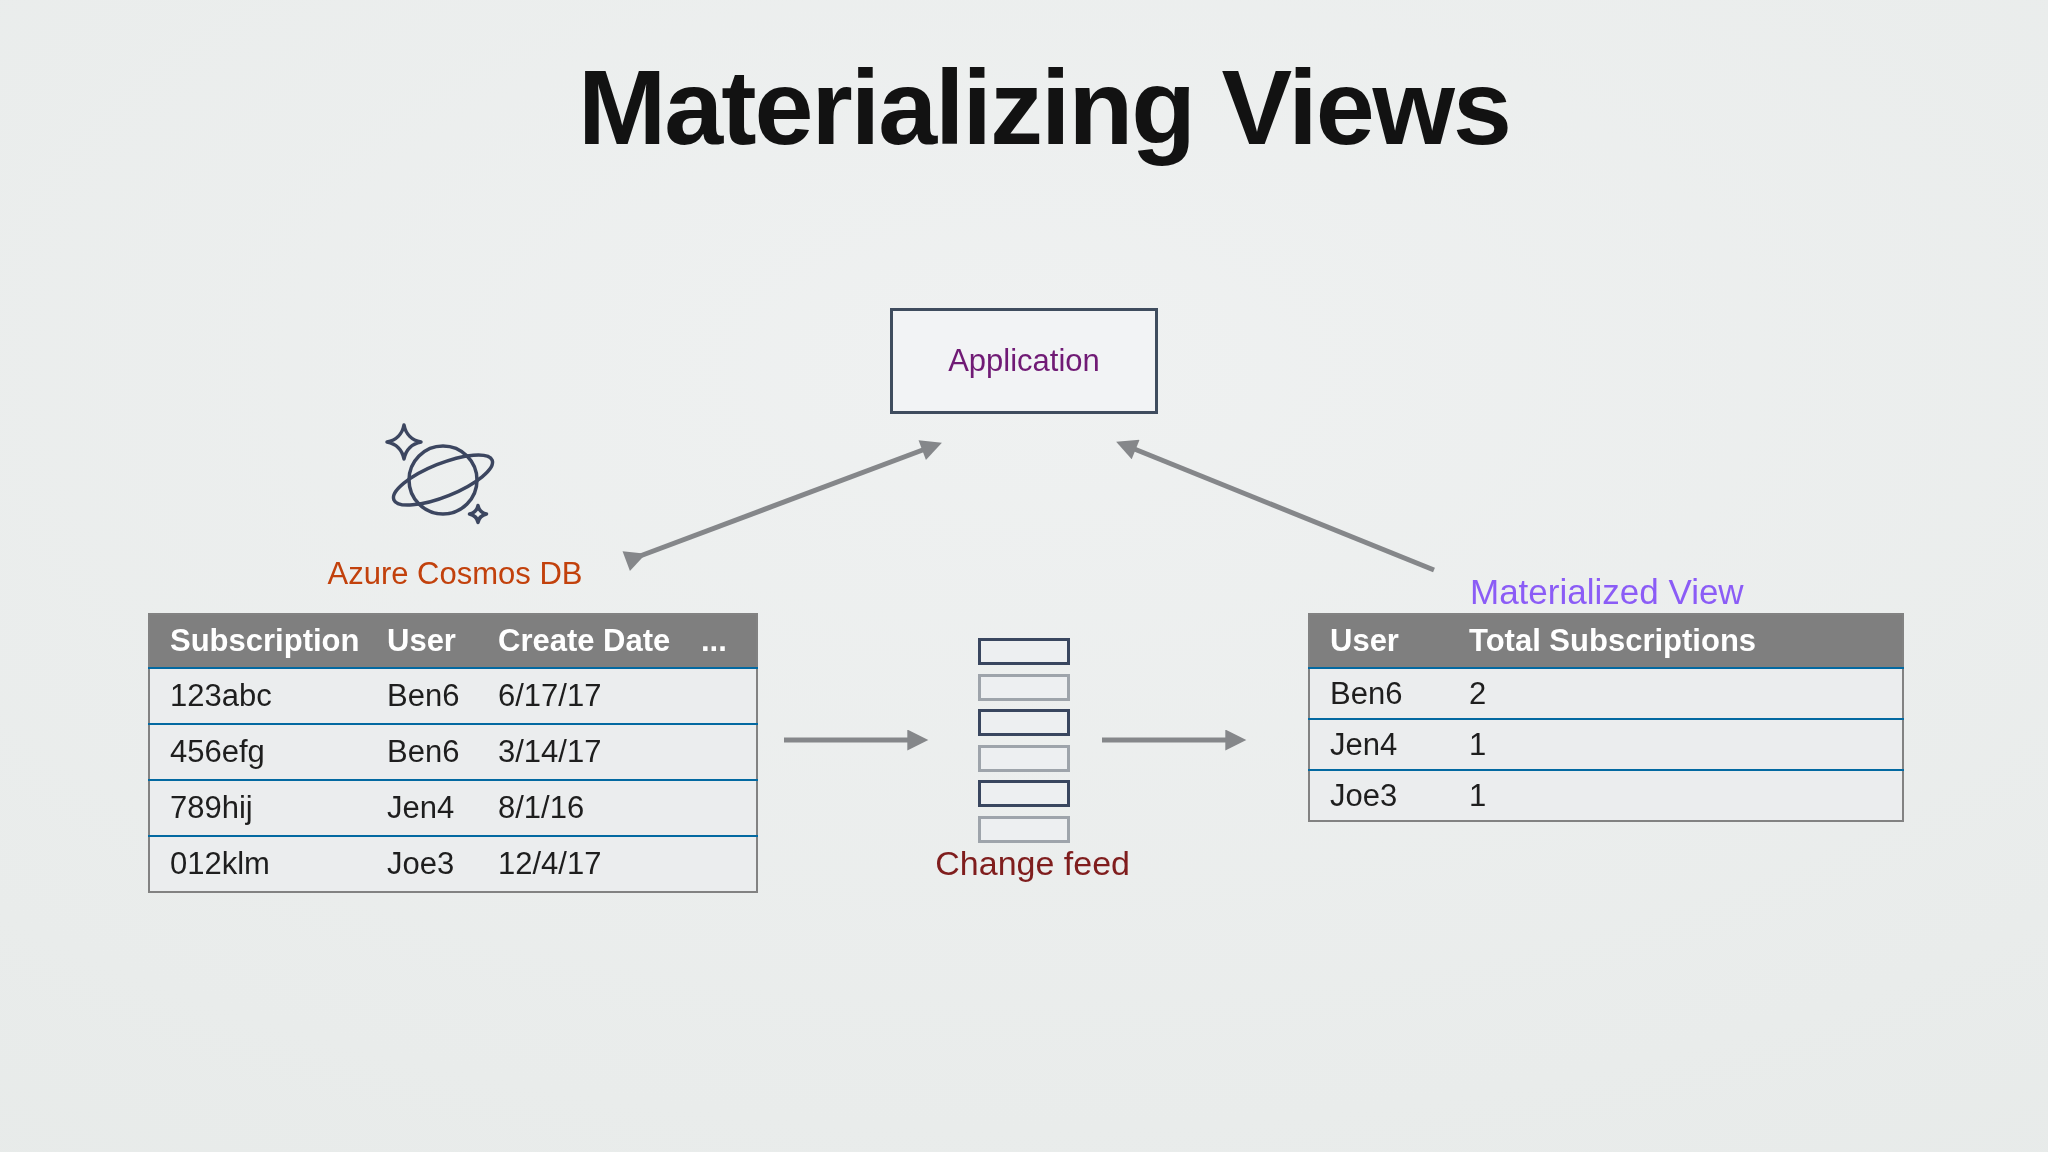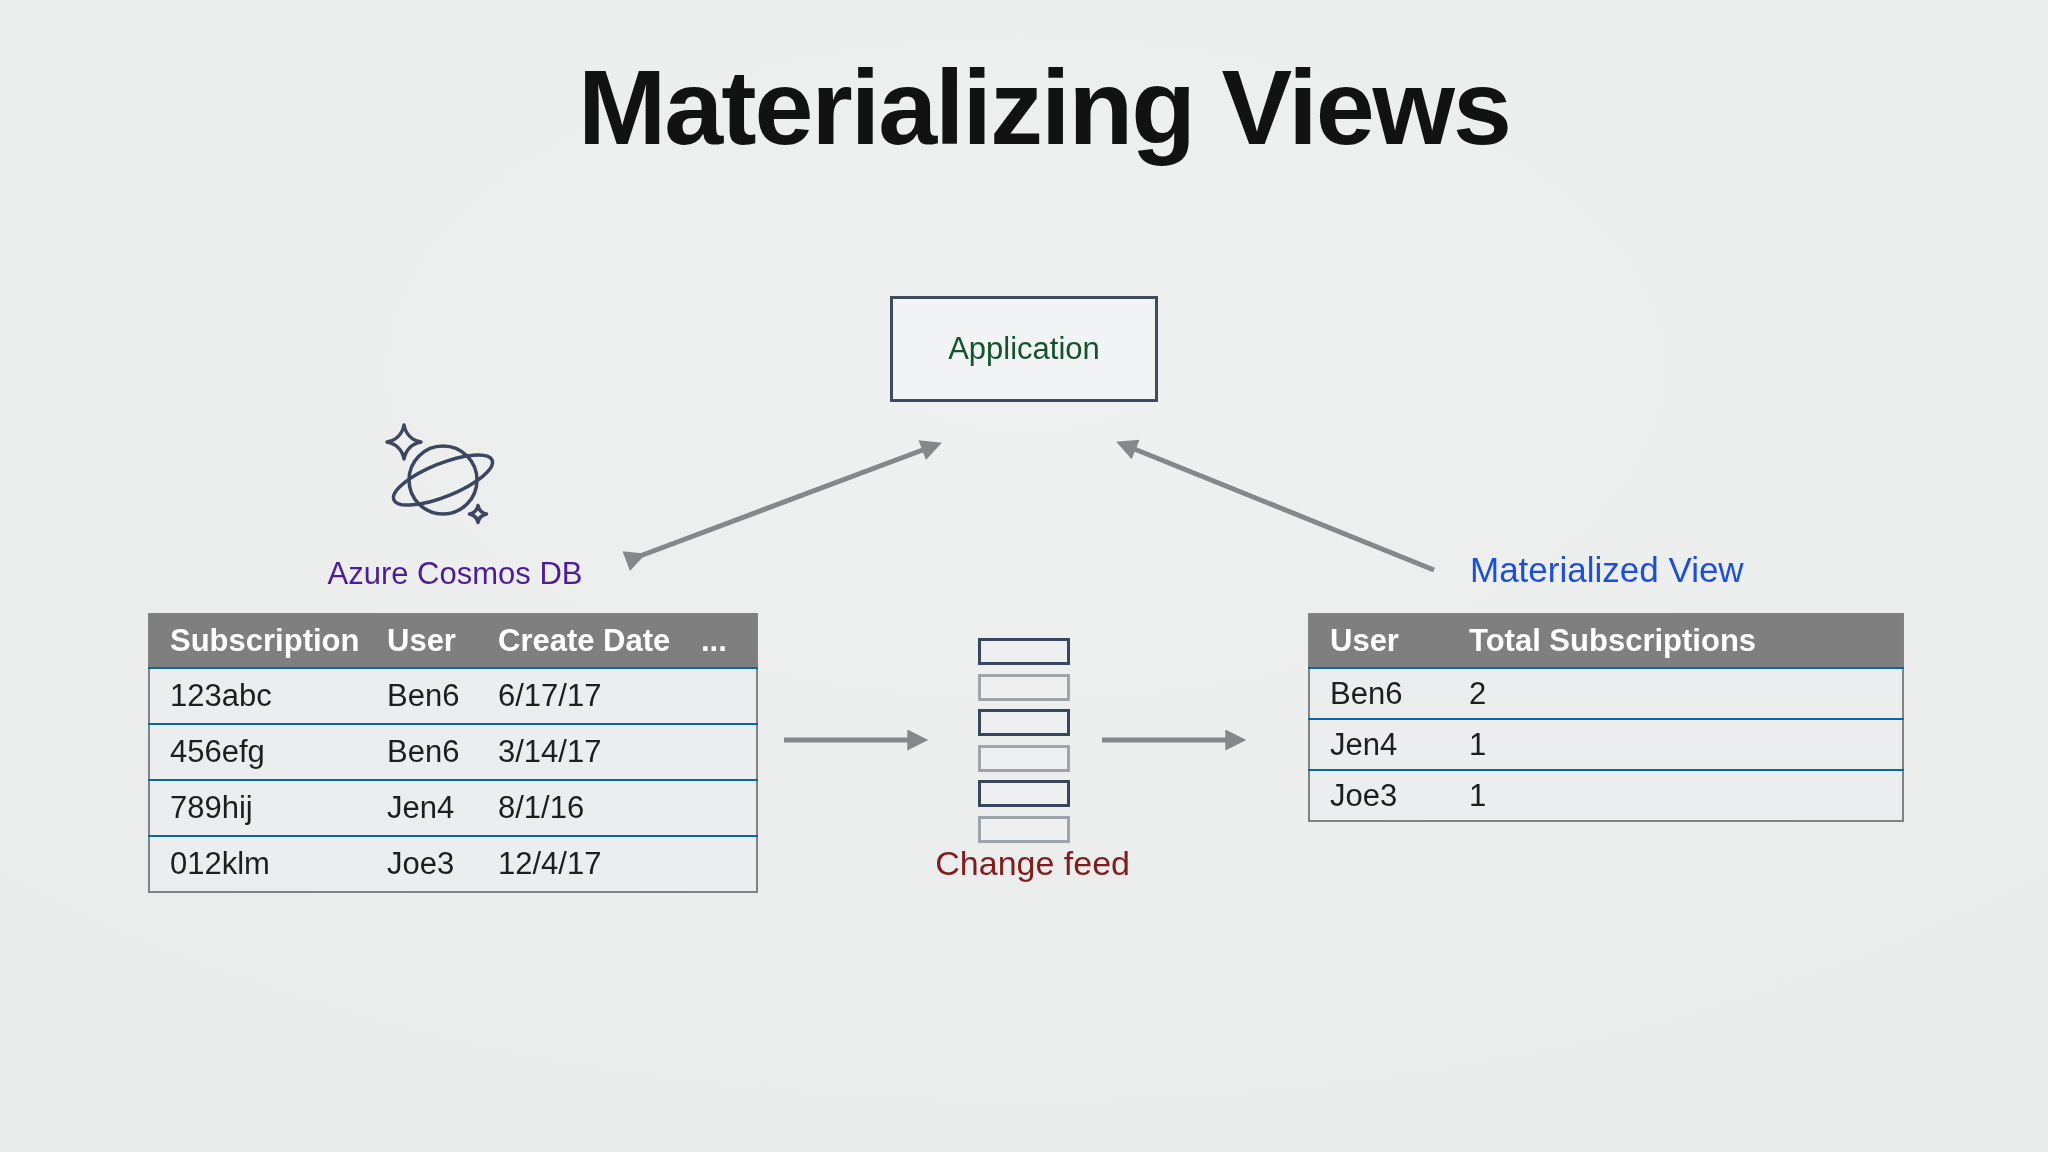--- a/index.html
+++ b/index.html
@@ -12,35 +12,35 @@
   .canvas{position:absolute;inset:0;width:2048px;height:1152px;}
 
   .slide-title{
     position:absolute;top:44px;left:0;width:2048px;
     text-align:center;font-size:106px;font-weight:700;letter-spacing:-2px;
     color:#121212;line-height:1.2;margin-left:20px;
   }
 
   
   .app-box{
-    position:absolute;left:890px;top:296px;width:268px;height:106px;
+    position:absolute;left:890px;top:308px;width:268px;height:106px;
     background:#f2f3f5;border:3px solid #3f4c5e;box-sizing:border-box;
     display:flex;align-items:center;justify-content:center;
-    font-size:31px;color:#14532d;text-align:center;
+    font-size:31px;color:#701a75;text-align:center;
   }
 
   
   .cosmos-icon{position:absolute;left:378px;top:418px;}
   .cosmos-label{
     position:absolute;left:305px;top:556px;width:300px;text-align:center;
-    font-size:31px;color:#4c1d95;
+    font-size:31px;color:#c2410c;
   }
   .mv-label{
-    position:absolute;left:1470px;top:550px;width:420px;
-    font-size:35px;color:#1d4ed8;
+    position:absolute;left:1470px;top:572px;width:420px;
+    font-size:35px;color:#8b5cf6;
   }
   .cf-label{
     position:absolute;left:920px;top:844px;width:210px;text-align:right;
     font-size:34px;color:#7f1d1d;
   }
 
   
   .cf-stack{
     position:absolute;left:978px;top:638px;width:92px;
     display:flex;flex-direction:column;gap:8.6px;

